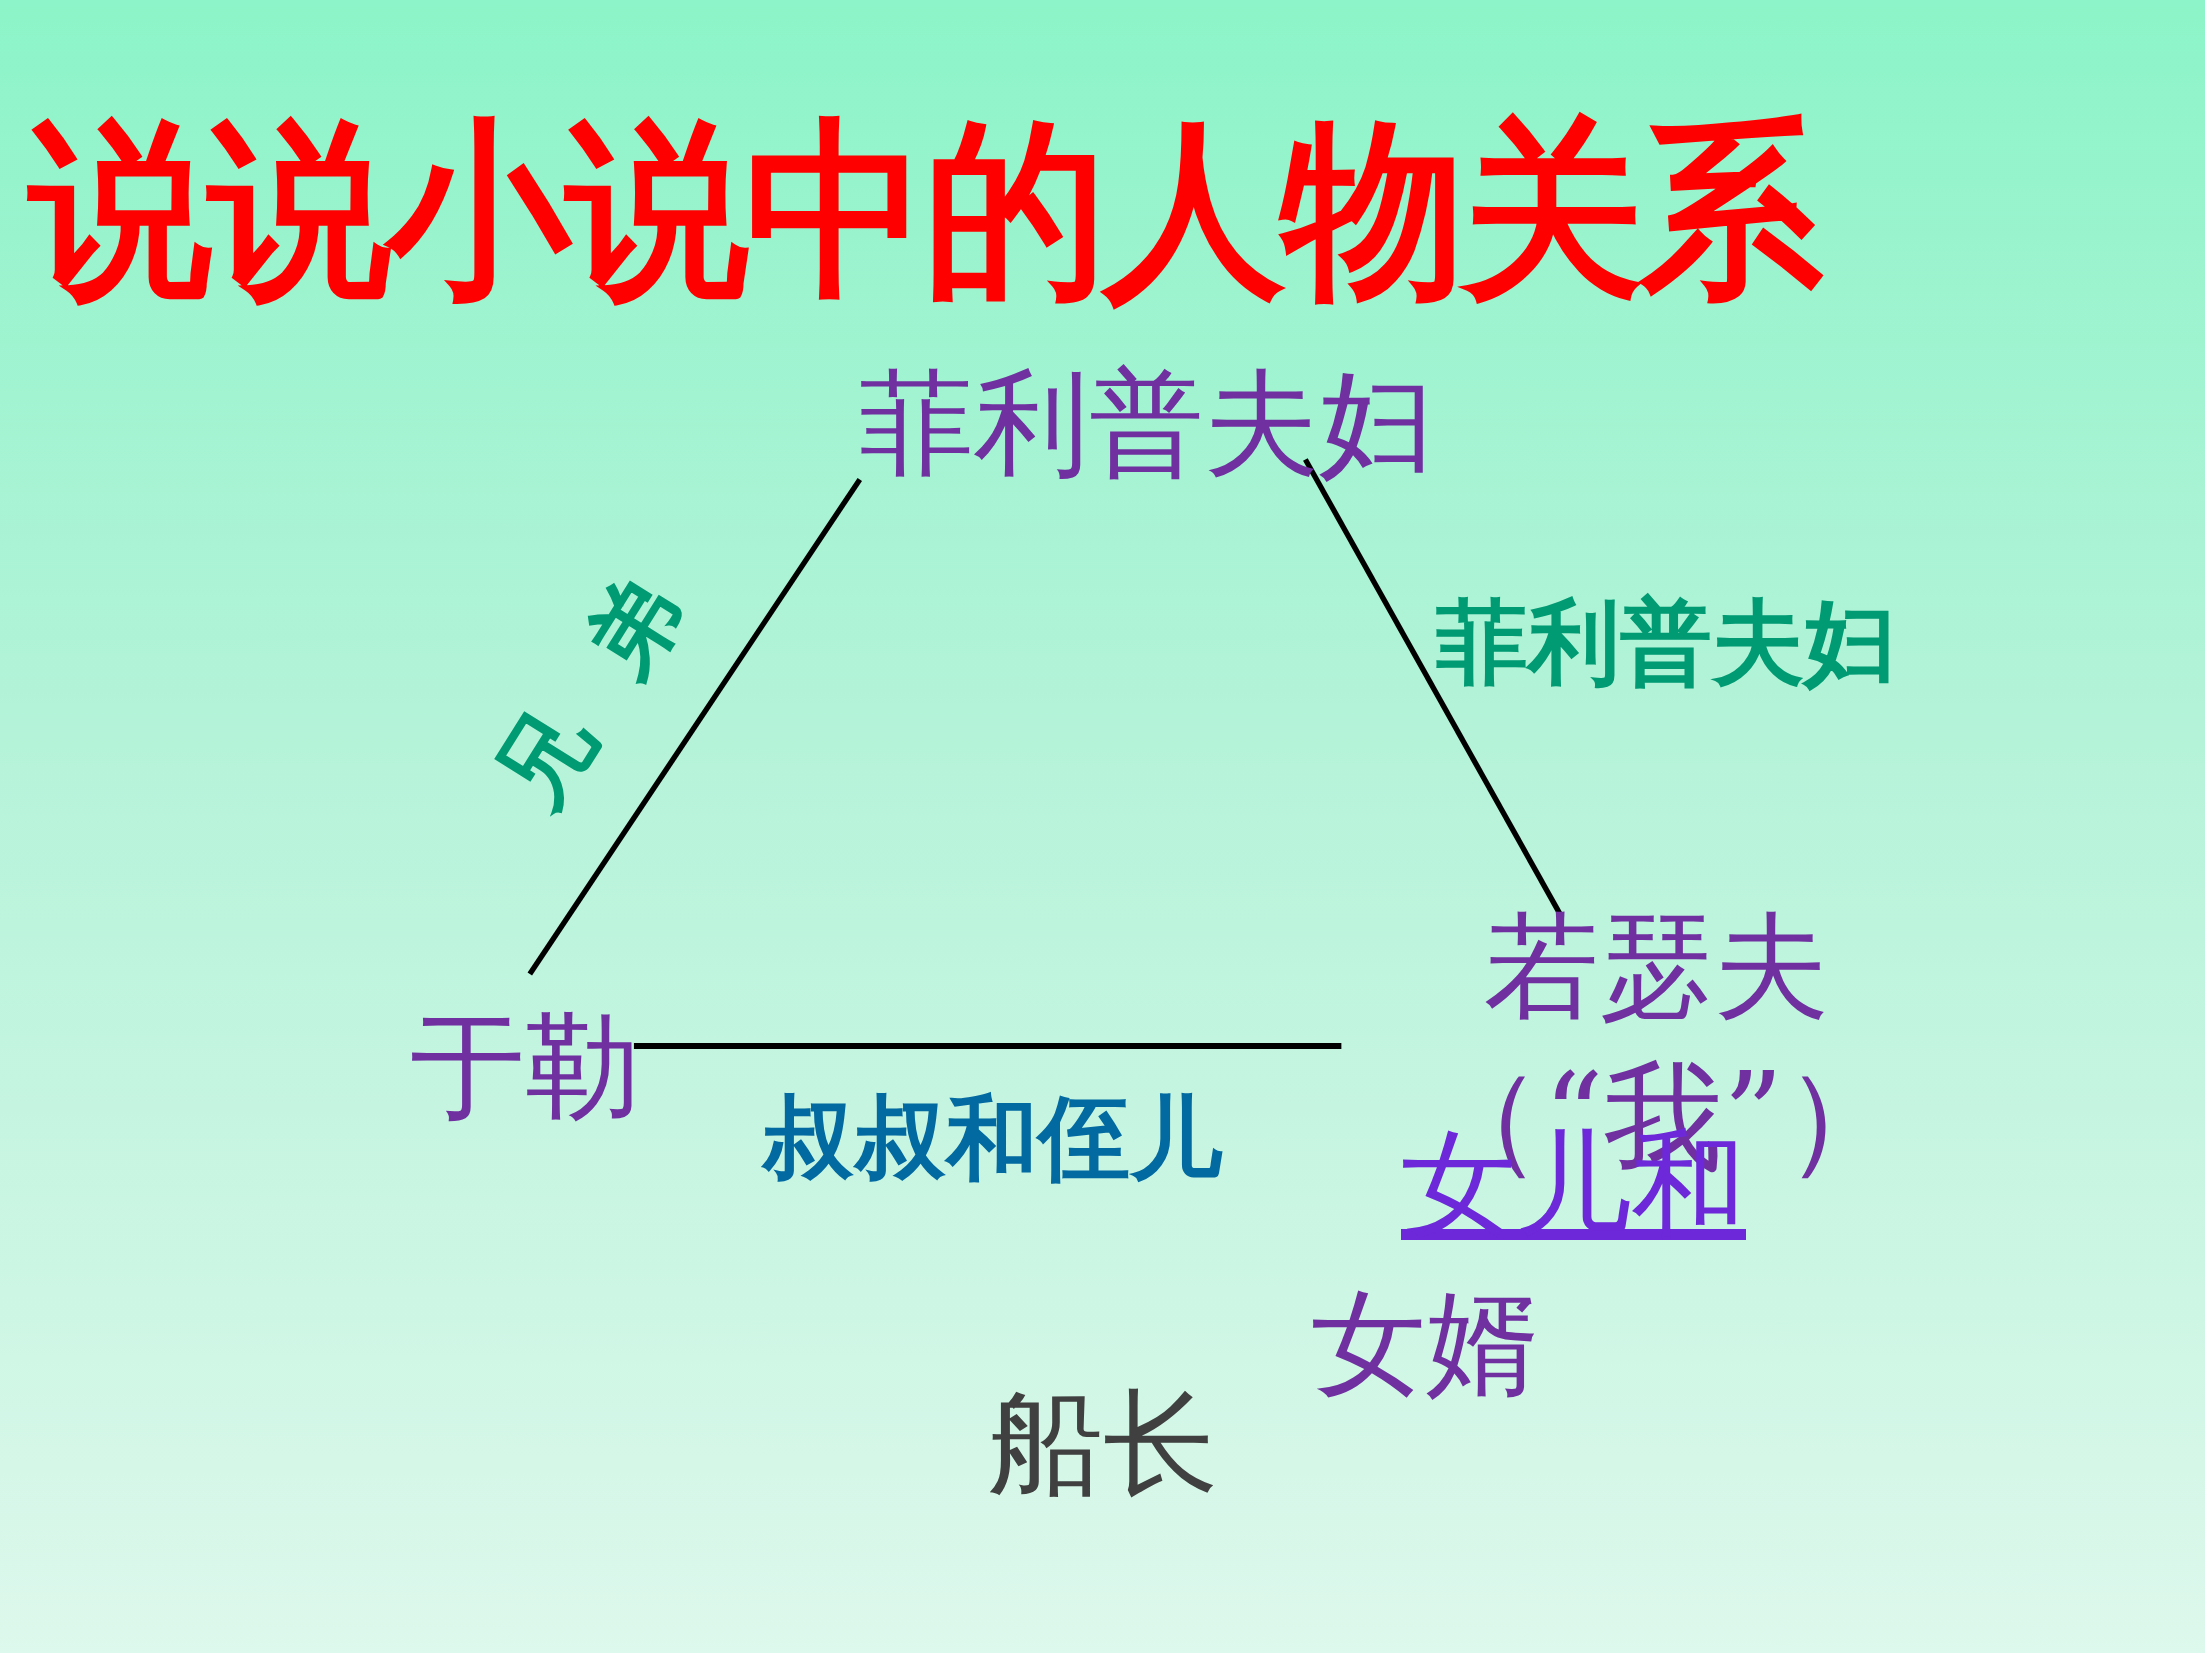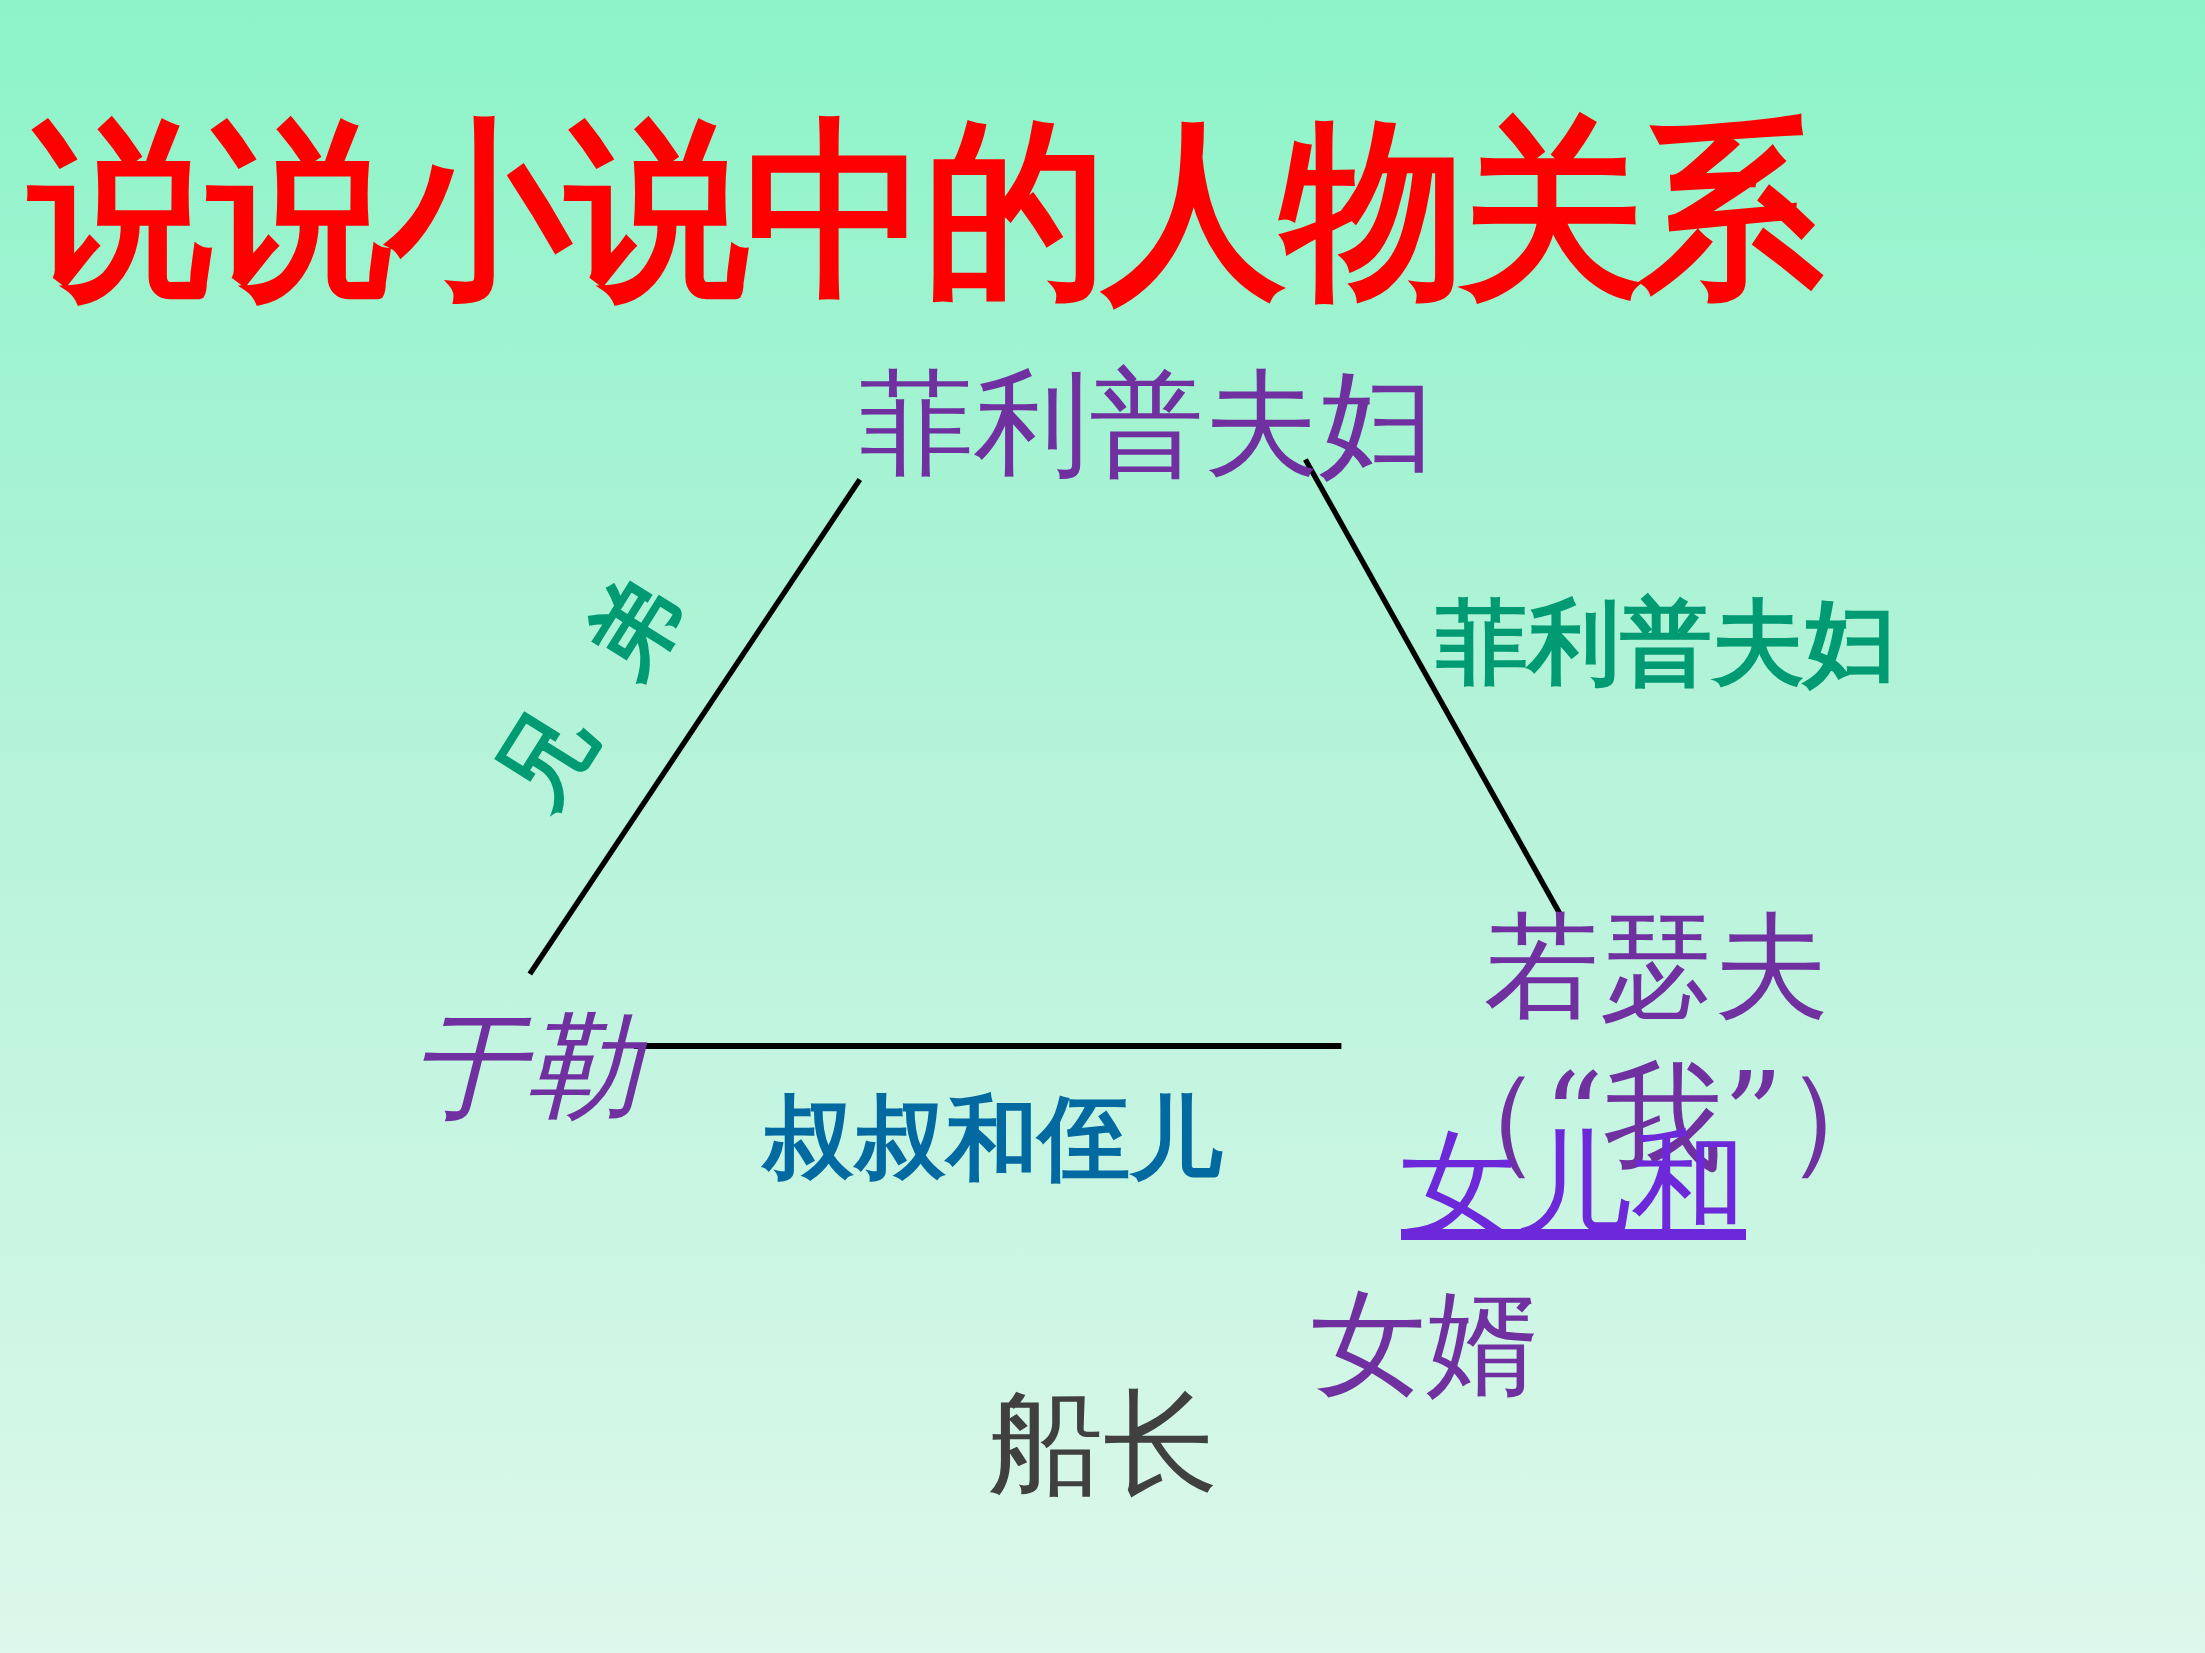--- a/index.html
+++ b/index.html
@@ -31,21 +31,21 @@
 <svg class="lines" width="2205" height="1654" viewBox="0 0 2880 2160">
   <line x1="1123" y1="626" x2="692" y2="1272" stroke="#000" stroke-width="7"></line>
   <line x1="1705" y1="600" x2="2040" y2="1198" stroke="#000" stroke-width="7"></line>
   <line x1="828" y1="1366" x2="1752" y2="1366" stroke="#000" stroke-width="8"></line>
 </svg>
 
 <div class="title" style="color:#ff0000;">说说小说中的人物关系</div>
 
 <div class="node" style="left:835px; top:366px; color:#7030a0;margin-left:24px;">菲利普夫妇</div>
 
-<div class="node" style="left:410px; top:1009px; color:#7030a0;font-style:italic;">于勒</div>
+<div class="node" style="left:410px; top:1009px; color:#7030a0;">于勒</div>
 
 <div class="node" style="left:1484px; top:910px; color:#7030a0;font-family:Liberation Serif, serif;">若瑟夫</div>
 
 <div class="node" style="left:1424px; top:1058px; color:#7030a0; font-size:119px;">（“我”）</div>
 
 <div class="node" style="left:1401px; top:1126px; color:#6d28d9;text-decoration:underline;">女儿和</div>
 
 <div class="node" style="left:1311px; top:1286px; color:#7030a0;">女婿</div>
 
 <div class="node" style="left:988px; top:1386px; color:#404040;">船长</div>

